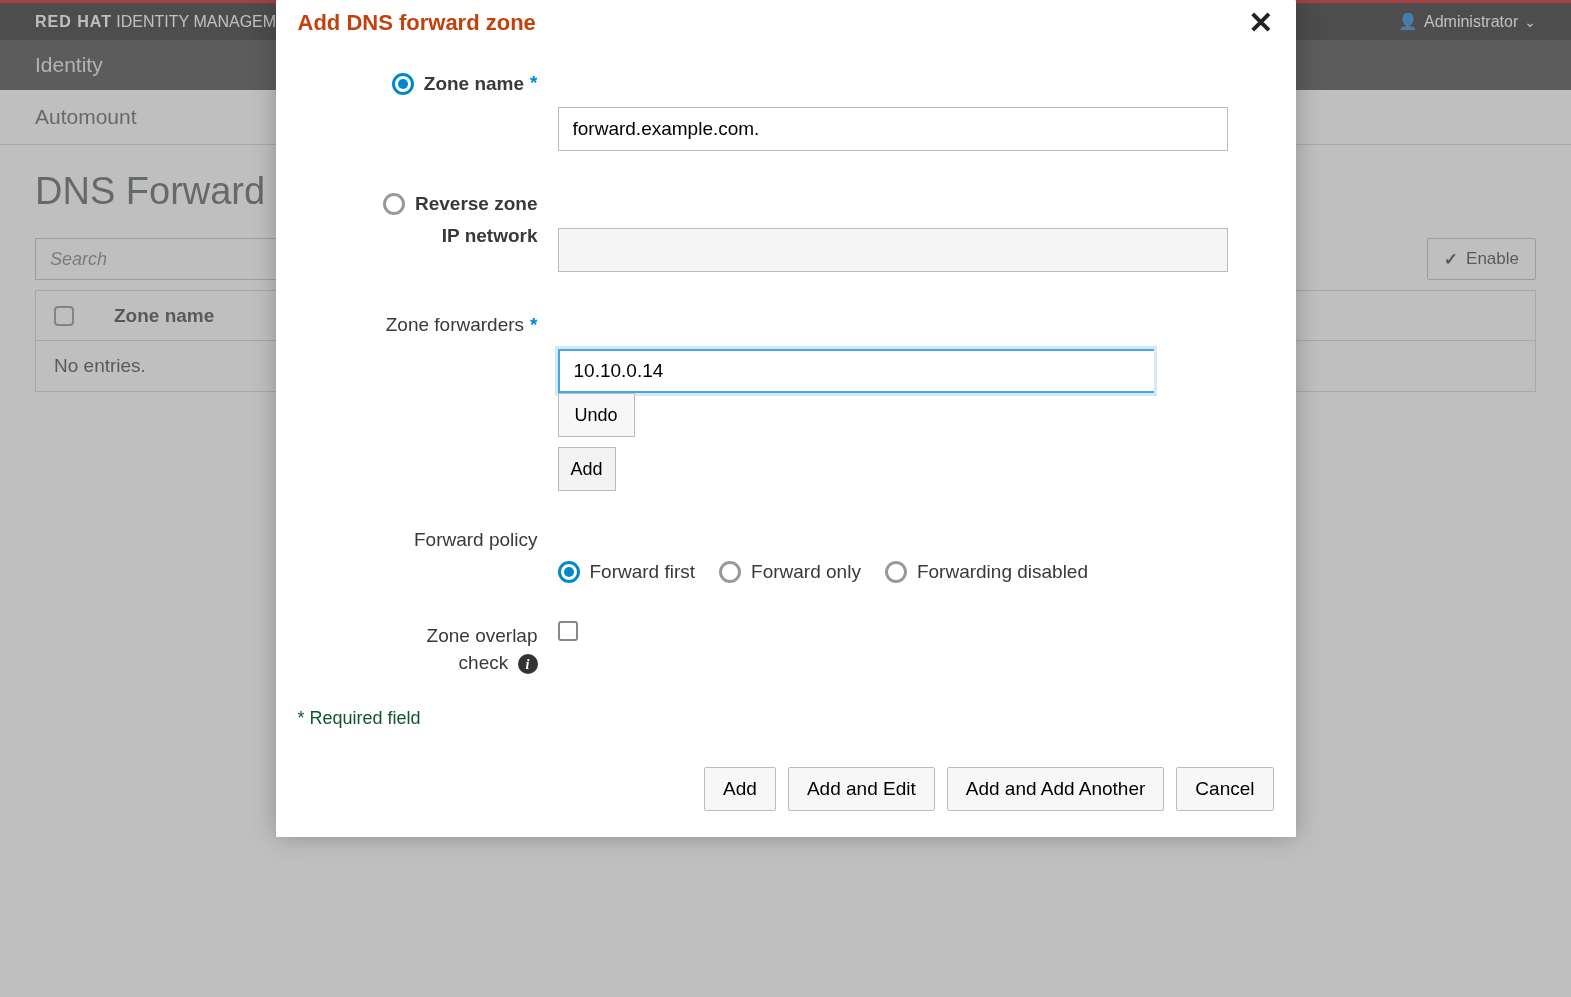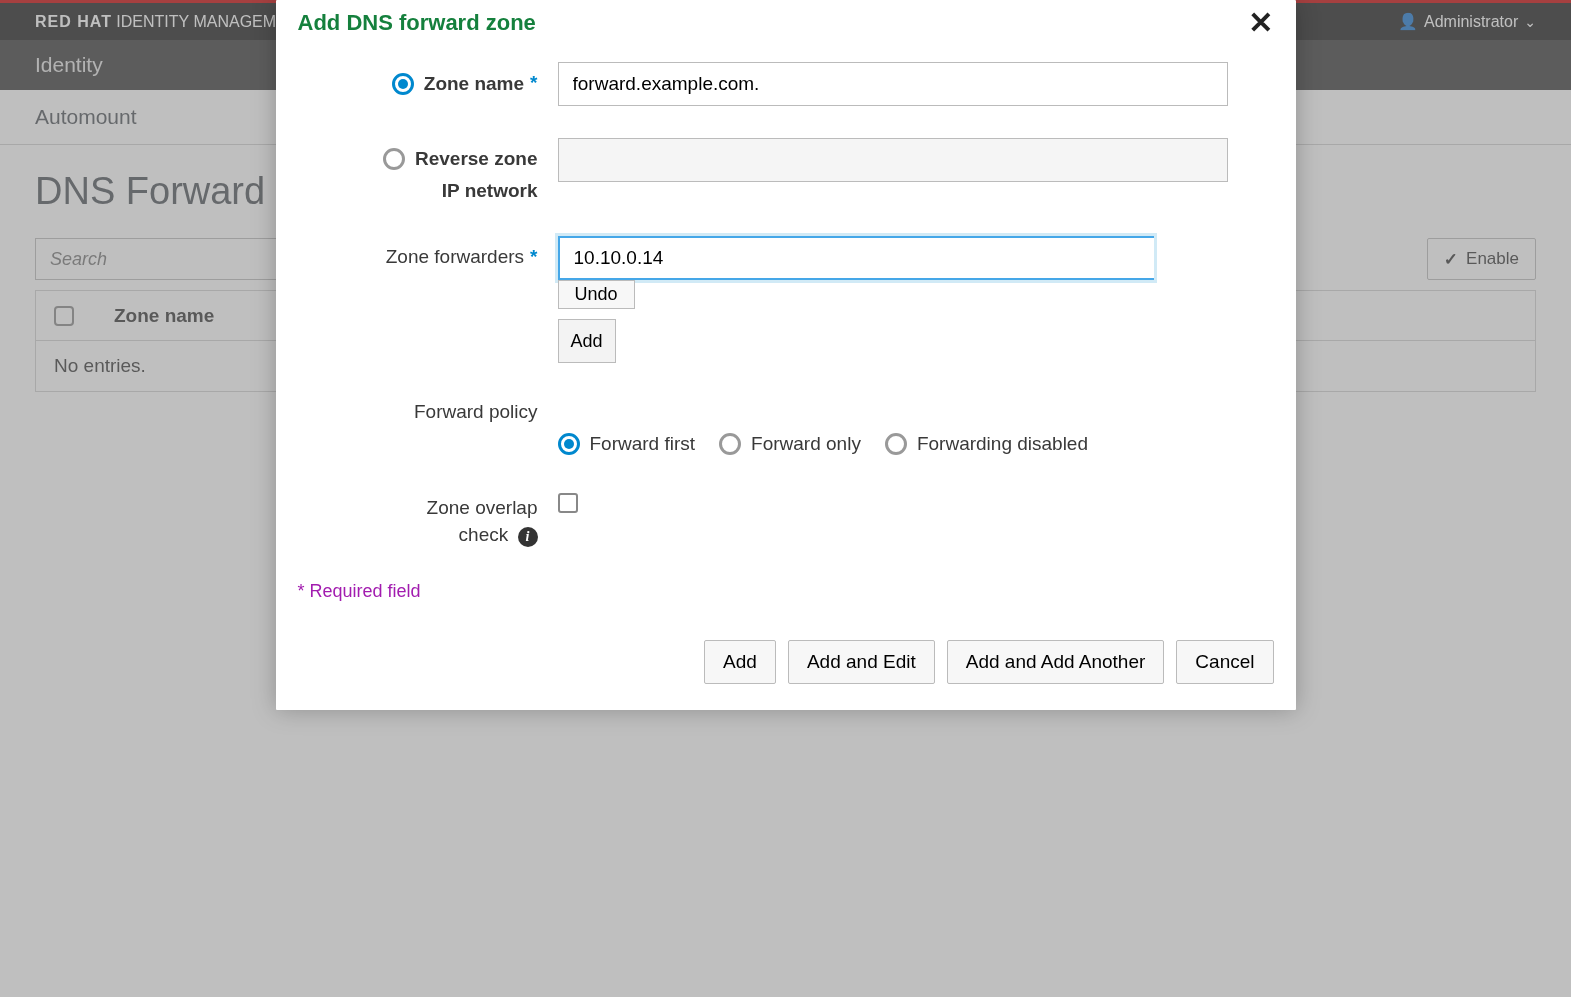--- a/index.html
+++ b/index.html
@@ -22,44 +22,44 @@
 .thead { display: flex; border-bottom: 1px solid #d1d1d1; height: 50px; align-items: center; font-weight: 600; }
 .thead .th-chk { width: 56px; display: flex; justify-content: center; }
 .thead .th-name { padding: 0 22px; font-size: 19px; }
 .tbody { padding: 14px 18px; font-size: 19px; color: #333; }
 .chk { width: 20px; height: 20px; border: 2px solid #888; border-radius: 4px; display: inline-block; }
 
 
 .overlay { position: fixed; inset: 0; background: rgba(127,127,127,0.5); display: flex; justify-content: center; align-items: flex-start; }
 .modal { background: #fff; width: 1020px; margin-top: 0; padding: 0; border-radius: 1px; box-shadow: 0 0 25px rgba(0,0,0,0.25); }
 .modal-head { display: flex; justify-content: space-between; align-items: center; padding: 8px 22px 14px; }
-.modal-title { font-size: 22px; font-weight: 700; color: #15803d; }
+.modal-title { font-size: 22px; font-weight: 700; color: #c2410c; }
 .close-x { font-size: 30px; font-weight: 700; color: #222; cursor: pointer; line-height: 1; }
 .modal-body { padding: 10px 22px 20px; }
 .row { display: flex; margin-bottom: 32px; }
 .row-tight { margin-bottom: 12px; }
 .lbl-col { width: 260px; text-align: right; padding-right: 20px; font-size: 19px; color: #393939; padding-top: 8px; line-height: 1.4; }
 .fld-col { flex: 1; }
 .req { color: #0088ce; font-weight: 700; margin-left: 6px; }
 .radio-lbl { display: inline-flex; align-items: center; gap: 10px; font-weight: 600; font-size: 19px; }
 .radio { width: 22px; height: 22px; border: 3px solid #999; border-radius: 50%; display: inline-flex; justify-content: center; align-items: center; }
 .radio.on { border-color: #0088ce; }
 .radio.on::after { content: ""; width: 10px; height: 10px; background: #0088ce; border-radius: 50%; }
-.txt { width: 670px; height: 44px; border: 1px solid #bbb; padding: 0 14px; font-size: 19px; }
+.txt { width: 670px; height: 44px; border: 1px solid #bbb; padding: 0 14px; font-size: 19px; margin-top: 45px; }
 .txt.disabled { background: #f5f5f5; }
 .txt.focus { border: 2px solid #45a7e8; outline: 3px solid rgba(0,136,206,0.18); }
 .fwd-wrap { display: flex; flex-direction: column; }
 .fwd-wrap .txt { width: 596px; border-right: 0; }
-.undo { width: 77px; height: 29px; border: 1px solid #bbb; background: #f7f7f7; font-size: 18px; cursor: pointer; }
+.undo { width: 77px; height: 44px; border: 1px solid #bbb; background: #f7f7f7; font-size: 18px; cursor: pointer; }
 .addbtn { width: 58px; height: 44px; border: 1px solid #bbb; background: #f3f3f3; font-size: 18px; cursor: pointer; margin-top: 10px; }
 .policy-opts { display: flex; gap: 24px; align-items: center; font-size: 19px; color: #393939; padding-top: 6px; }
 .policy-opts label { display: inline-flex; align-items: center; gap: 10px; margin-top: 36px; }
 .chkbx { width: 20px; height: 20px; border: 2px solid #888; border-radius: 3px; display: inline-block; }
 .info-ic { display: inline-flex; width: 20px; height: 20px; background: #333; color: #fff; border-radius: 50%; align-items: center; justify-content: center; font-style: italic; font-family: serif; font-weight: 700; font-size: 14px; margin-left: 4px; }
-.reqnote { font-size: 18px; color: #a21caf; margin-top: 14px; }
+.reqnote { font-size: 18px; color: #14532d; margin-top: 14px; }
 .modal-foot { display: flex; justify-content: flex-end; gap: 12px; padding: 18px 22px 26px; }
 .mbtn { height: 44px; border: 1px solid #bbb; background: #f7f7f7; padding: 0 18px; font-size: 19px; border-radius: 2px; cursor: pointer; }
 .check-icon::before { content: "✓"; font-weight: 700; }
 .caret::after { content: "⌄"; font-size: 14px; }
 </style>
 </head>
 <body>
 
 <div class="topbar">
   <div class="brand">

